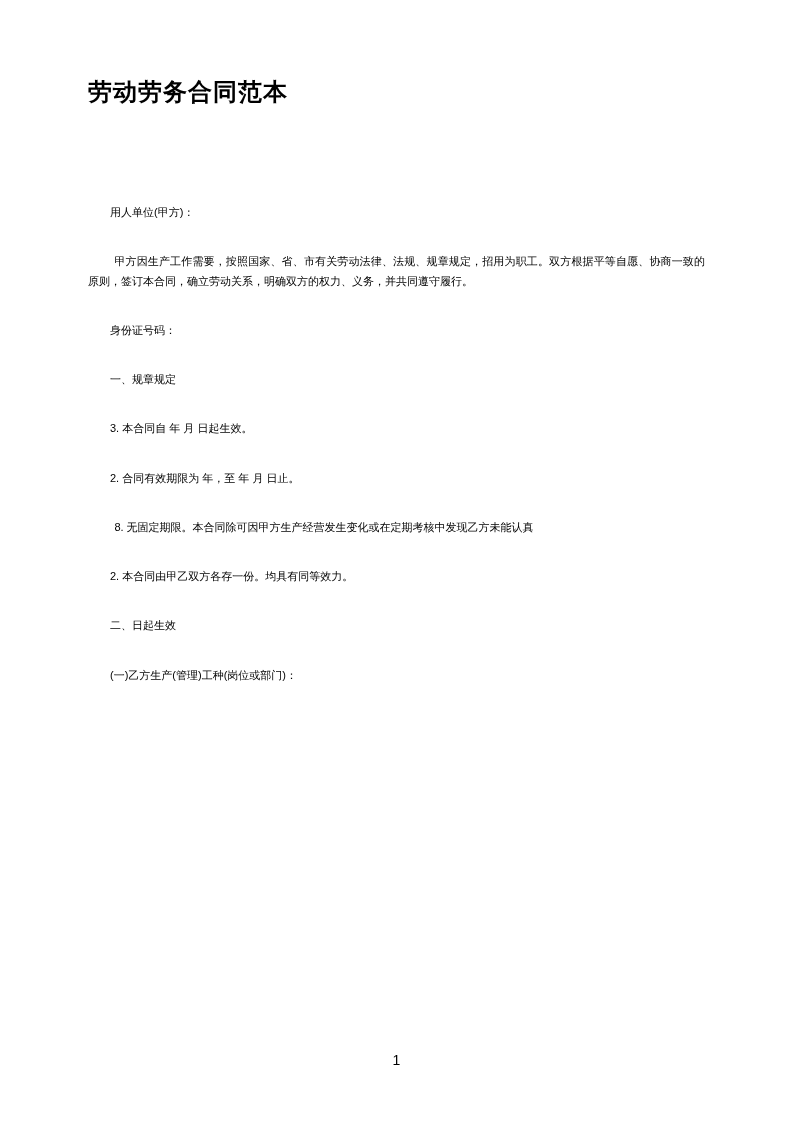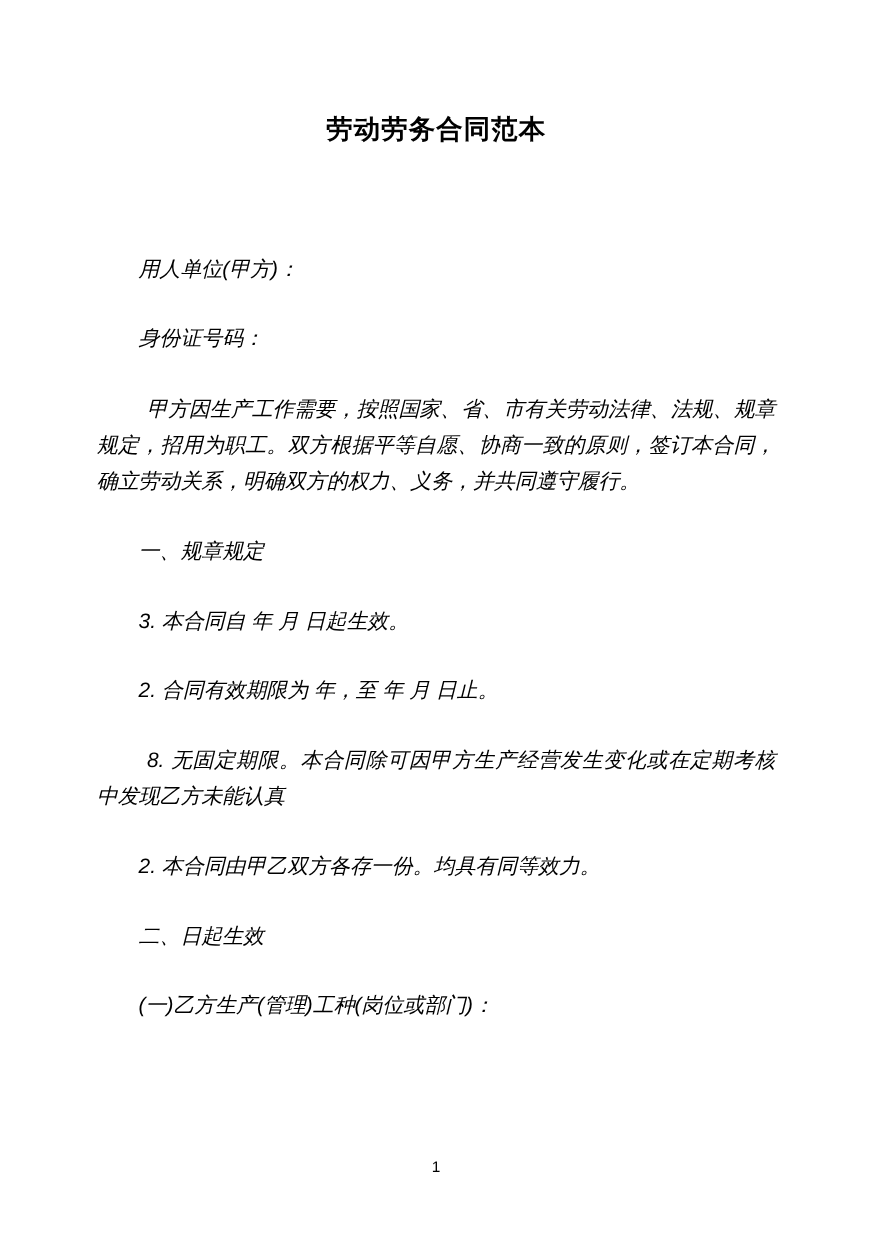--- a/index.html
+++ b/index.html
@@ -21,37 +21,36 @@
     overflow: hidden;
   }
   .content {
     position: absolute;
     left: 88px;
     right: 88px;
     top: 0;
   }
   .doc-title {
     margin: 0;
-    padding-top: 102px;
-    text-align: center;
+    padding-top: 76px;
+    text-align: left;
     font-size: 24px;
     font-weight: bold;
     letter-spacing: 1px;
     line-height: 1.3;
   }
   .body-block {
     margin-top: 96px;
   }
   p.para {
     margin: 0 0 30px 0;
-    font-size: 19px;
+    font-size: 11px;
     line-height: 1.75;
     text-align: justify;
     text-justify: inter-ideograph;
-    font-style: italic;
   }
   p.indent {
     text-indent: 2em;
   }
   p.indent-small {
     text-indent: 2.4em;
   }
   .page-number {
     position: absolute;
     left: 0;
@@ -69,23 +68,23 @@
 
   <div class="content">
 
     <h1 class="doc-title">劳动劳务合同范本</h1>
 
     <div class="body-block">
 
       <p class="para indent">用人单位(甲方)：</p>
 
 
+      <p class="para indent-small">甲方因生产工作需要，按照国家、省、市有关劳动法律、法规、规章规定，招用为职工。双方根据平等自愿、协商一致的原则，签订本合同，确立劳动关系，明确双方的权力、义务，并共同遵守履行。</p>
+
       <p class="para indent">身份证号码：</p>
-
-      <p class="para indent-small">甲方因生产工作需要，按照国家、省、市有关劳动法律、法规、规章规定，招用为职工。双方根据平等自愿、协商一致的原则，签订本合同，确立劳动关系，明确双方的权力、义务，并共同遵守履行。</p>
 
       <p class="para indent">一、规章规定</p>
 
       <p class="para indent">3. 本合同自  年  月  日起生效。</p>
 
       <p class="para indent">2. 合同有效期限为  年，至  年  月  日止。</p>
 
       <p class="para indent-small">8. 无固定期限。本合同除可因甲方生产经营发生变化或在定期考核中发现乙方未能认真</p>
 
 

